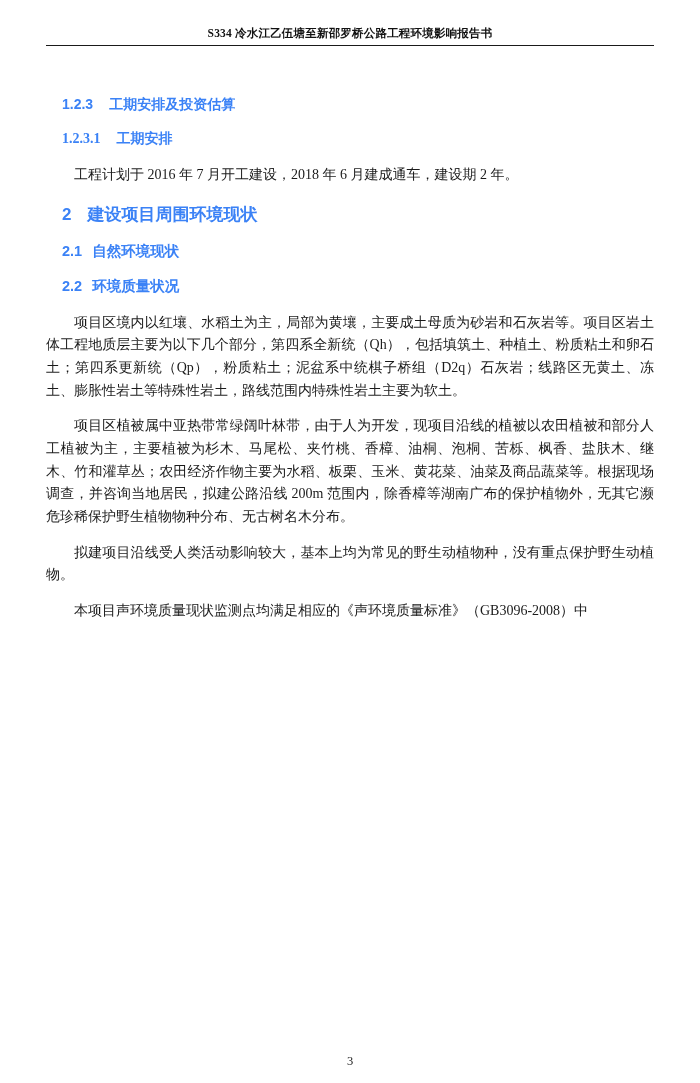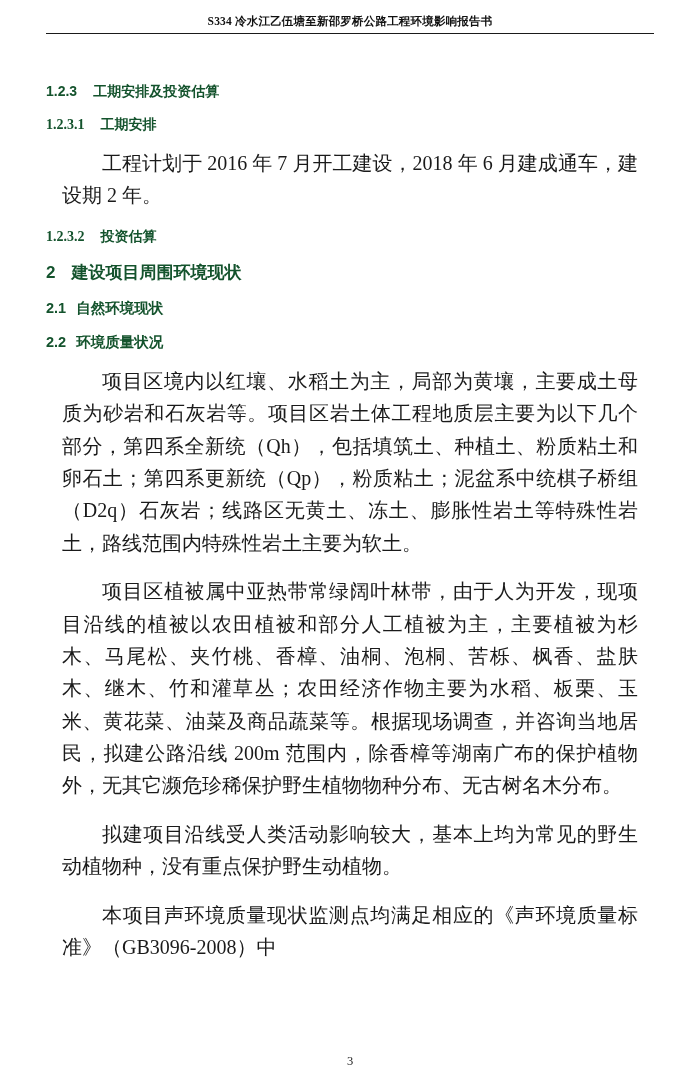--- a/index.html
+++ b/index.html
@@ -13,43 +13,43 @@
     font-family: "Liberation Serif", "DejaVu Serif", serif;
     color: #1a1a1a;
     position: relative;
     overflow: hidden;
   }
   .page {
     position: relative;
     width: 700px;
     height: 1083px;
     box-sizing: border-box;
-    padding: 0 46px;
+    padding: 12px 46px;
   }
   
   .header {
     padding-top: 14px;
     text-align: center;
     font-size: 11.5px;
     font-weight: bold;
     letter-spacing: 0.2px;
     color: #111;
   }
   .header-rule {
     margin-top: 4px;
     border-bottom: 1px solid #1a1a1a;
   }
   .content {
     padding-top: 34px;
   }
   
   h2.h-num, h3.h-num, h4.h-num {
-    margin: 0;
+    margin: 16px;
     font-weight: bold;
-    color: #14532d;
+    color: #3b82f6;
   }
   .blk {
     margin-top: 15px;
   }
   .h-l1 {
     font-size: 17px;
     font-family: "Liberation Sans", "DejaVu Sans", sans-serif;
     font-weight: bold;
   }
   .h-l2 {
@@ -68,22 +68,22 @@
   }
   .num-gap {
     display: inline-block;
     width: 16px;
   }
   .num-gap-sm {
     display: inline-block;
     width: 10px;
   }
   p.para {
-    margin: 16px;
-    font-size: 20px;
+    margin: 0;
+    font-size: 14px;
     line-height: 1.62;
     text-align: justify;
     text-justify: inter-ideograph;
     text-indent: 2em;
   }
   p.para.tight {
     margin-top: 13px;
   }
   .pagenum {
     position: absolute;
@@ -110,23 +110,20 @@
     <div class="blk">
       <h3 class="h-num h-l3 sans"><span>1.2.3</span><span class="num-gap"></span><span>工期安排及投资估算</span></h3>
     </div>
 
     <div class="blk">
       <h4 class="h-num h-l3"><span>1.2.3.1</span><span class="num-gap"></span><span>工期安排</span></h4>
     </div>
 
     <p class="para tight">工程计划于 2016 年 7 月开工建设，2018 年 6 月建成通车，建设期 2 年。</p>
 
-    <div class="blk">
-      <h4 class="h-num h-l3"><span>1.2.3.2</span><span class="num-gap"></span><span>投资估算</span></h4>
-    </div>
 
 
     <div class="blk">
       <h2 class="h-num h-l1"><span>2</span><span class="num-gap"></span><span>建设项目周围环境现状</span></h2>
     </div>
 
     <div class="blk">
       <h2 class="h-num h-l2"><span>2.1</span><span class="num-gap-sm"></span><span>自然环境现状</span></h2>
     </div>
 

